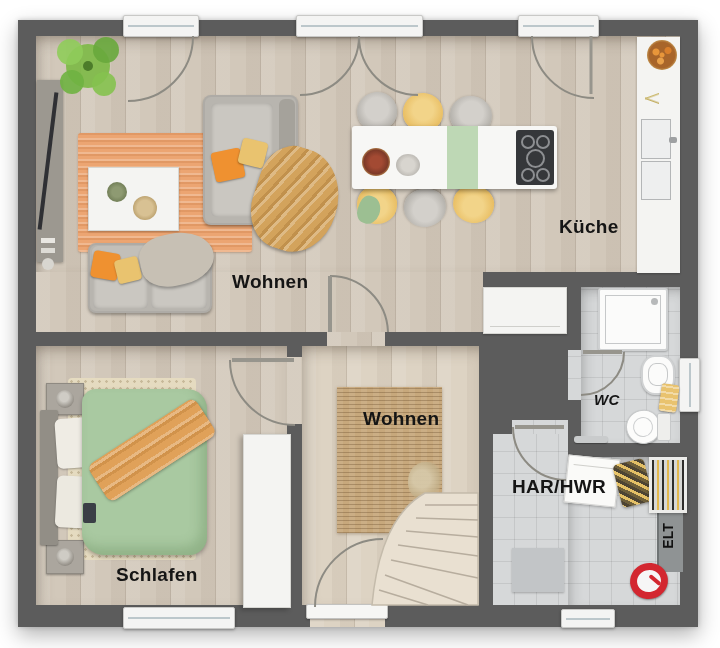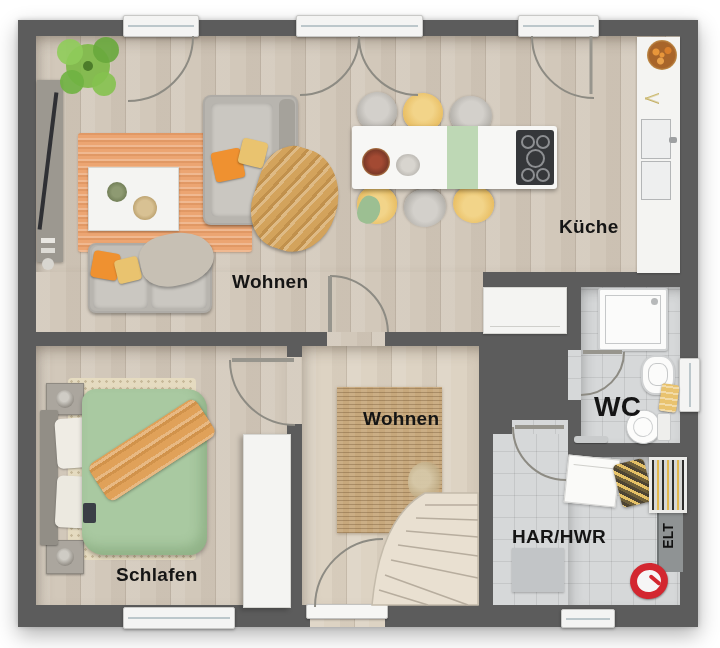--- a/index.html
+++ b/index.html
@@ -244,17 +244,17 @@
       <line x1="583" y1="352" x2="622" y2="352"></line>
       <line x1="515" y1="427" x2="564" y2="427"></line>
       <line x1="591" y1="36" x2="591" y2="94" stroke-width="3"></line>
     </g>
   </svg>
 
   <div class="abs room-label" style="left:232px;top:271px;">Wohnen</div>
   <div class="abs room-label" style="left:559px;top:216px;">Küche</div>
   <div class="abs room-label" style="left:116px;top:564px;">Schlafen</div>
   <div class="abs room-label" style="left:363px;top:408px;">Wohnen</div>
-  <div class="abs room-label" style="left:594px;top:391px;font-size:28px;">WC</div>
-  <div class="abs room-label" style="left:512px;top:526px;">HAR/HWR</div>
+  <div class="abs room-label" style="left:594px;top:391px;font-size:15px;font-style:italic;">WC</div>
+  <div class="abs room-label" style="left:512px;top:476px;">HAR/HWR</div>
   <div class="abs" id="elt-label" style="left:648px;top:528px;width:40px;text-align:center;">ELT</div>
 
 </div>
 
 </body></html>

